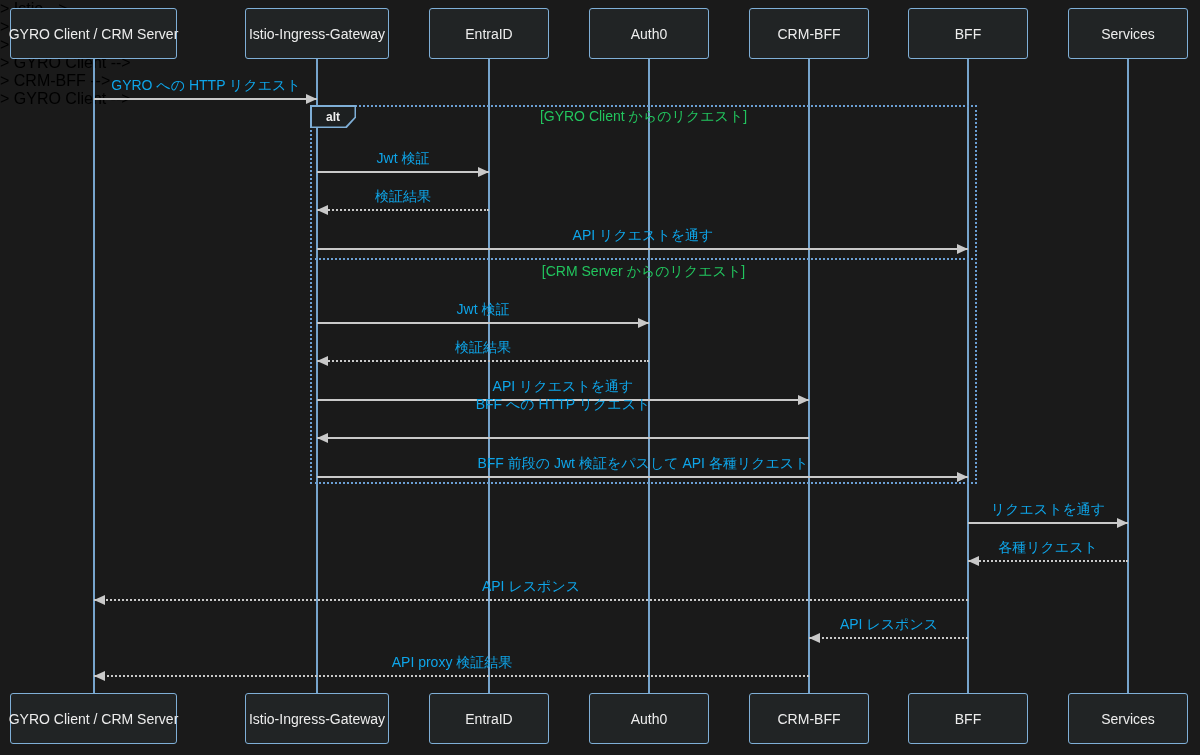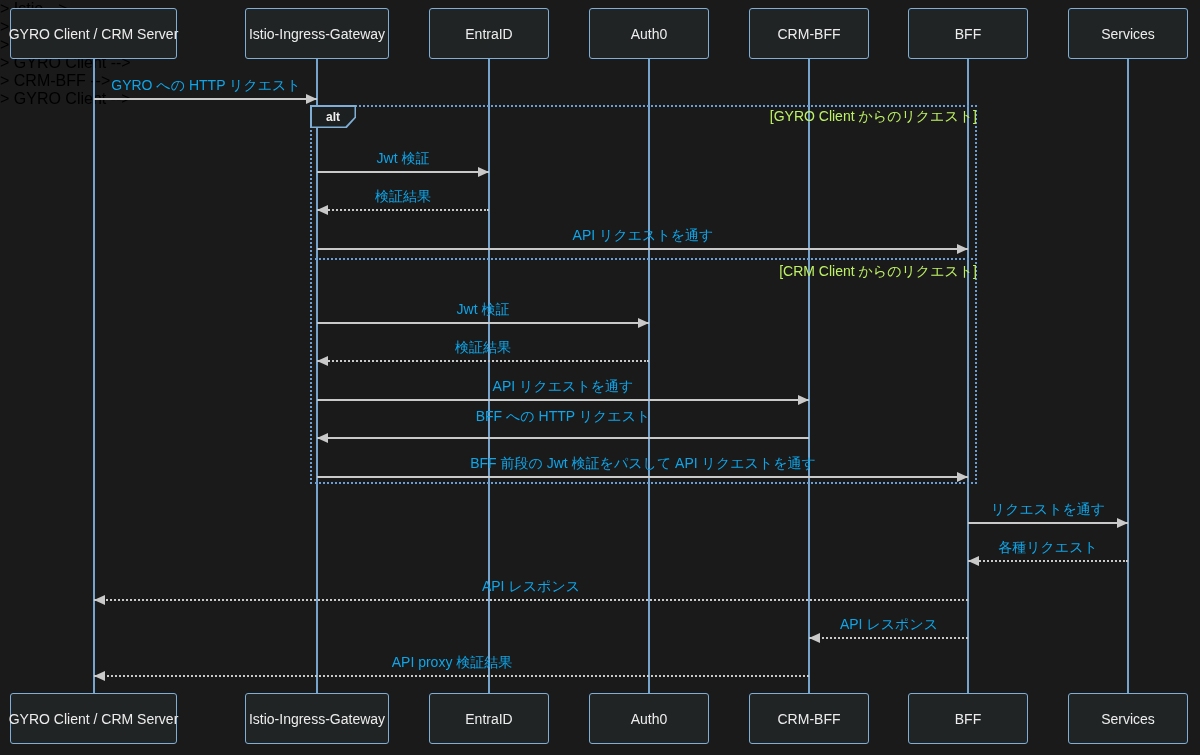--- a/index.html
+++ b/index.html
@@ -13,22 +13,22 @@
     display:flex;align-items:center;justify-content:center;
     font-size:14px;color:#ededed;white-space:nowrap;
   }
   .lifeline{position:absolute;top:59px;height:634px;width:2px;background:#76a4cc;}
   .frag{
     position:absolute;left:310px;top:105px;width:667px;height:379px;
     border:2px dotted #6b9fd4;box-sizing:border-box;
   }
   .frag-divider{position:absolute;left:310px;top:258px;width:667px;height:0;border-top:2px dotted #6b9fd4;}
   .frag-cond{
-    position:absolute;left:310px;width:667px;text-align:right;
-    font-size:14px;color:#bef264;white-space:nowrap;
+    position:absolute;left:310px;width:667px;text-align:center;
+    font-size:14px;color:#22c55e;white-space:nowrap;
   }
   .alt-tab{
     position:absolute;left:310px;top:105px;width:46px;height:23px;
     background:#7fafd7;
     clip-path:polygon(0 0,100% 0,100% 55%,80% 100%,0 100%);
   }
   .alt-tab-inner{
     position:absolute;left:1.5px;top:1.5px;right:1.5px;bottom:1.5px;
     background:#1d2021;
     clip-path:polygon(0 0,100% 0,100% 52%,79% 100%,0 100%);
@@ -103,21 +103,21 @@
       <span>BFF</span>
     </div>
   <div class="actor" style="left:1068px;top:693px;width:120px">
       <span>Services</span>
     </div>
 
   
   <div class="frag"></div>
   <div class="frag-divider"></div>
   <div class="frag-cond" style="top:108px">[GYRO Client からのリクエスト]</div>
-  <div class="frag-cond" style="top:263px">[CRM Client からのリクエスト]</div>
+  <div class="frag-cond" style="top:263px">[CRM Server からのリクエスト]</div>
   <div class="alt-tab">
     <div class="alt-tab-inner">alt</div>
   </div>
 
   
   <div>
     <div class="msg-label" style="left:206px;top:77px">GYRO への HTTP リクエスト</div>
     <div class="line solid" style="left:94px;width:223px;top:98px"></div>
     <div class="arr right" style="left:306px;top:94px"></div>
   </div>
@@ -159,28 +159,28 @@
 
   
   <div>
     <div class="msg-label" style="left:563px;top:378px">API リクエストを通す</div>
     <div class="line solid" style="left:317px;width:492px;top:399px"></div>
     <div class="arr right" style="left:798px;top:395px"></div>
   </div>
 
   
   <div>
-    <div class="msg-label" style="left:563px;top:408px">BFF への HTTP リクエスト</div>
+    <div class="msg-label" style="left:563px;top:396px">BFF への HTTP リクエスト</div>
     <div class="line solid" style="left:317px;width:492px;top:437px"></div>
     <div class="arr left" style="left:317px;top:433px"></div>
   </div>
 
   
   <div>
-    <div class="msg-label" style="left:643px;top:455px">BFF 前段の Jwt 検証をパスして API リクエストを通す</div>
+    <div class="msg-label" style="left:643px;top:455px">BFF 前段の Jwt 検証をパスして API 各種リクエスト</div>
     <div class="line solid" style="left:317px;width:651px;top:476px"></div>
     <div class="arr right" style="left:957px;top:472px"></div>
   </div>
 
   
   <div>
     <div class="msg-label" style="left:1048px;top:501px">リクエストを通す</div>
     <div class="line solid" style="left:968px;width:160px;top:522px"></div>
     <div class="arr right" style="left:1117px;top:518px"></div>
   </div>

